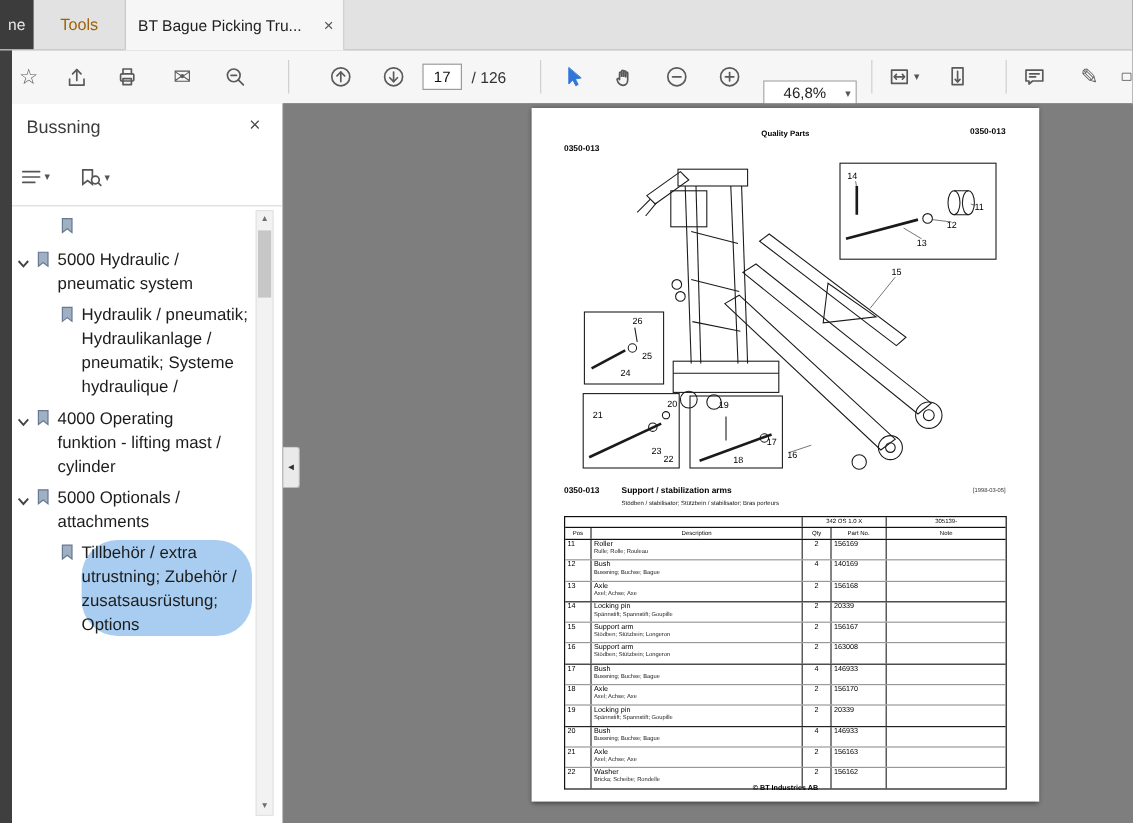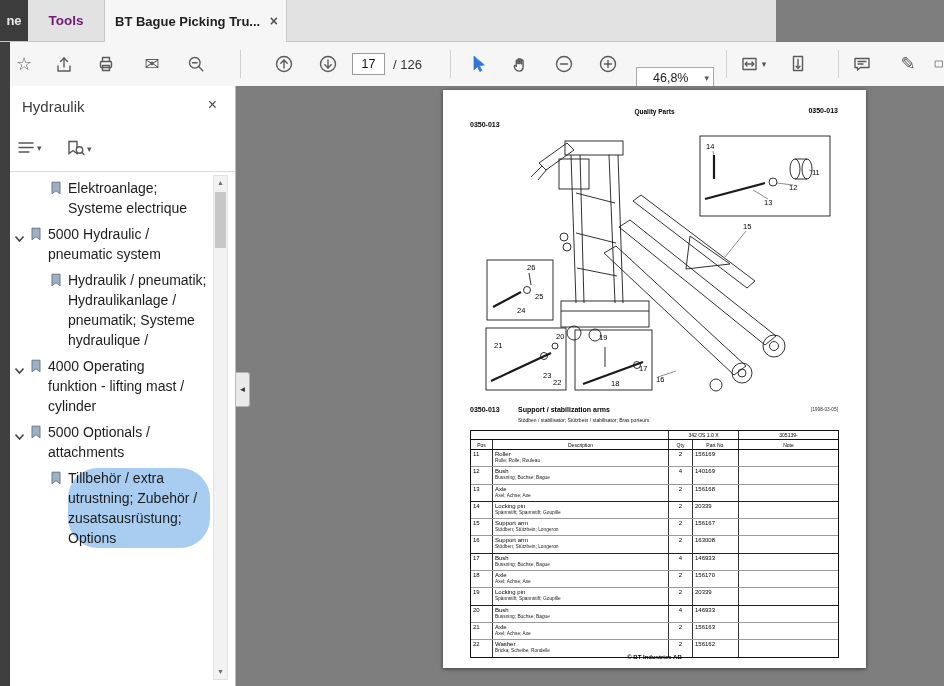--- a/index.html
+++ b/index.html
@@ -1,25 +1,25 @@
 <!DOCTYPE html>
 <html><head>
 <meta charset="utf-8">
 <style>
   html,body{margin:0;padding:0;}
   body{width:944px;height:686px;overflow:hidden;background:#7e7e7e;
        font-family:"Liberation Sans","DejaVu Sans",sans-serif;}
   .app{position:relative;width:944px;height:686px;overflow:hidden;background:#7e7e7e;}
 
   
-  .tabbar{position:absolute;left:0;top:0;width:776px;height:41px;background:#e2e2e2;border-bottom:1px solid #c6c6c6;font-weight:bold;}
+  .tabbar{position:absolute;left:0;top:0;width:944px;height:41px;background:#e2e2e2;border-bottom:1px solid #c6c6c6;}
   .tab-dark{position:absolute;left:0;top:0;width:28px;height:41px;background:#3c3c3c;color:#e8e8e8;
             font-size:13px;line-height:41px;text-align:center;overflow:hidden;}
   .tab-tools{position:absolute;left:28px;top:0;width:76px;height:41px;line-height:41px;text-align:center;
-             font-size:13.5px;color:#701a75;border-right:1px solid #c9c9c9;}
+             font-size:13.5px;color:#a16207;border-right:1px solid #c9c9c9;}
   .tab-doc{position:absolute;left:104px;top:0;width:183px;height:42px;background:#f6f6f6;
            border-right:1px solid #c9c9c9;border-left:1px solid #c9c9c9;display:flex;align-items:center;
            padding:0 8px 0 10px;font-size:13px;color:#1f1f1f;box-sizing:border-box;}
   .tab-doc-label{white-space:nowrap;overflow:hidden;}
   .tab-close{margin-left:auto;font-size:14px;color:#555;padding-left:6px;}
 
   
   .toolbar{position:absolute;left:0;top:42px;width:944px;height:44px;background:#f6f6f6;border-bottom:1px solid #c2c2c2;}
   .tb{position:absolute;top:9px;width:24px;height:26px;display:flex;align-items:center;justify-content:center;}
   .tb svg{stroke:#5a5a5a;fill:none;stroke-width:1.4;stroke-linecap:round;stroke-linejoin:round;}
@@ -224,21 +224,21 @@
     <div class="tb" style="left:934px;width:10px;overflow:hidden">
       <svg width="20" height="20" viewBox="0 0 20 20">
         <rect x="3" y="4" width="14" height="12"></rect>
       </svg>
     </div>
   </div>
 
   <div class="left-strip"></div>
 
   <div class="sidebar">
-    <span class="sb-title">Hydraulik</span>
+    <span class="sb-title">Bussning</span>
     <span class="sb-close">×</span>
 
     <div class="sb-tools">
       <div class="sb-tool" style="left:8px">
         <svg width="17" height="15" viewBox="0 0 17 15">
           <line x1="1" y1="3" x2="15" y2="3"></line>
             <line x1="1" y1="7.5" x2="15" y2="7.5"></line>
             <line x1="1" y1="12" x2="11" y2="12"></line>
         </svg>
         <span class="mini-caret">▾</span>
@@ -254,21 +254,20 @@
     </div>
 
     <div class="bm-tree">
 
       <div class="bm-row lvl1">
         <span class="bm-flag">
           <svg width="12" height="14" viewBox="0 0 12 14">
               <path d="M2 1.2 h8 v11.6 l-4-3.1 -4 3.1 Z" fill="#9fb0c4" stroke="#68788f" stroke-width="1"></path>
             </svg>
         </span>
-        <span class="bm-label">Elektroanlage; Systeme electrique</span>
       </div>
 
       <div class="bm-row lvl0">
         <span class="bm-chevron">
           <svg width="11" height="8" viewBox="0 0 11 8">
               <polyline points="1.5,1.5 5.5,6 9.5,1.5" fill="none" stroke="#444" stroke-width="1.6"></polyline>
             </svg>
         </span>
         <span class="bm-flag">
           <svg width="12" height="14" viewBox="0 0 12 14">

